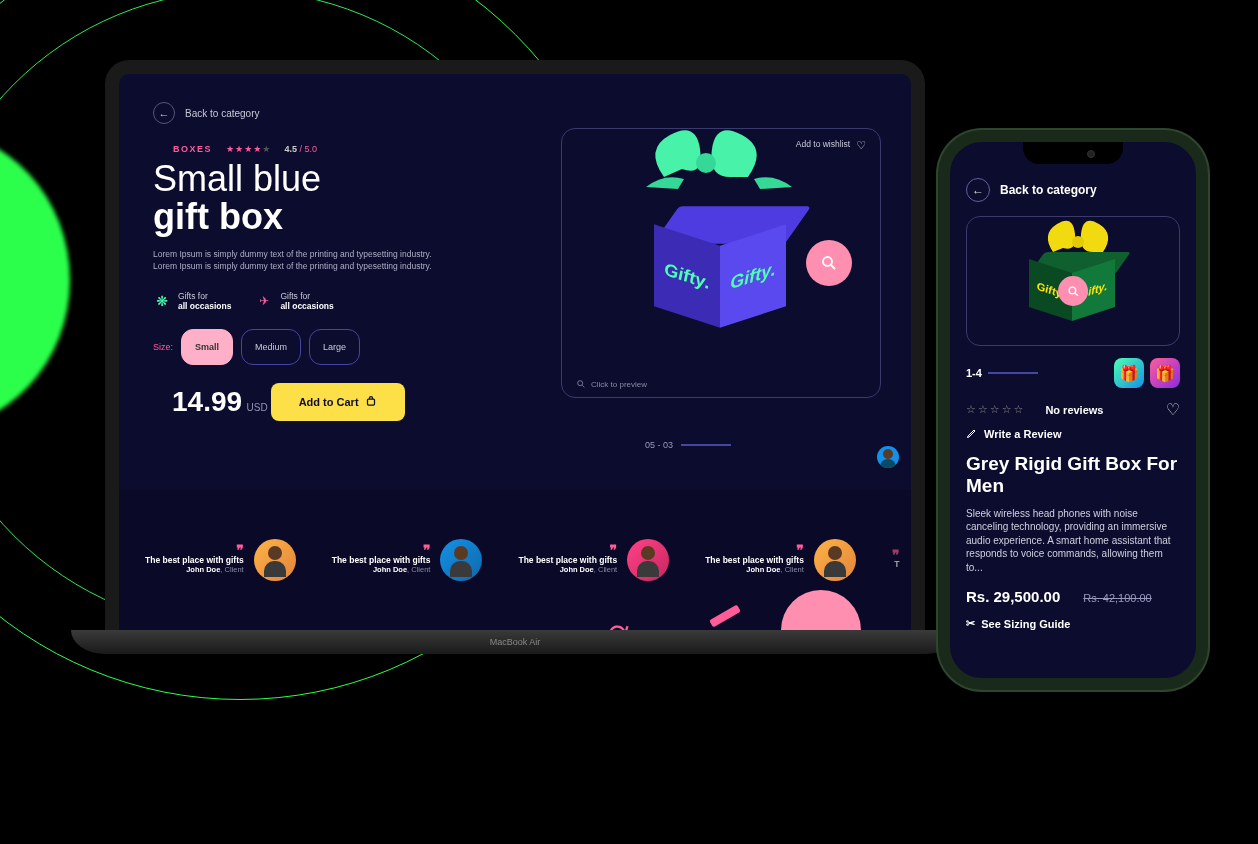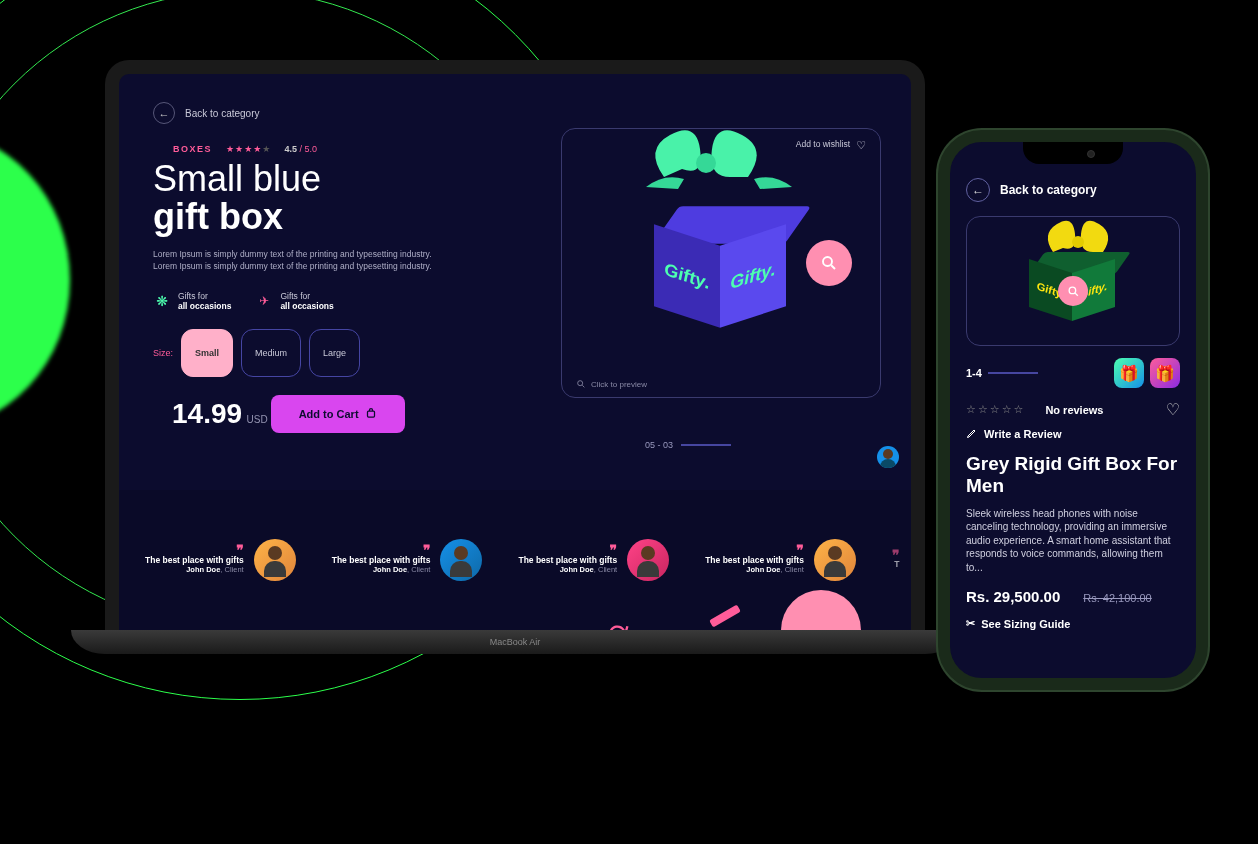--- a/index.html
+++ b/index.html
@@ -101,38 +101,38 @@
   .feat-row { display:flex; gap:24px; margin-bottom:18px;}
   .feat { display:flex; align-items:center; gap:7px;}
   .feat-ico { width:18px; height:18px; border-radius:50%; display:flex; align-items:center; justify-content:center;}
   .feat-ico.green{ color:#4dffb0; font-size:14px;}
   .feat-ico.pink{ color:#ff5c99; font-size:12px;}
   .feat-txt { font-size:8.5px; line-height:1.2; color:#c9c9d8;}
   .feat-txt b { color:#fff; display:block; font-size:8.5px;}
   .size-row { display:flex; align-items:center; gap:8px; margin-bottom:18px;}
   .size-lbl { font-size:9px; color:#ff5c99;}
   .pill {
-    padding:18px 13px;
+    padding:12px 13px;
     border:1px solid #4545a3;
     border-radius:12px;
     font-size:9px;
     color:#c9c9d8;
     cursor:pointer;
   }
   .pill.active {
     background:#ffb0c9;
     border-color:#ffb0c9;
     color:#333;
     font-weight:600;
   }
   .price-row { display:flex; align-items:center; gap:3px;margin-left:19px;}
   .price { font-size:28px; font-weight:700;}
   .currency { font-size:10px; color:#9393b0; font-weight:400;}
   .add-cart {
-    background:#d946ef;
+    background:#fde047;
     color:#0c0c2e;
     border:none;
     border-radius:8px;
     padding:12px 28px;
     font-size:11px;
     font-weight:600;
     display:flex; align-items:center; gap:6px;
     cursor:pointer;
     justify-content:center;
   }

